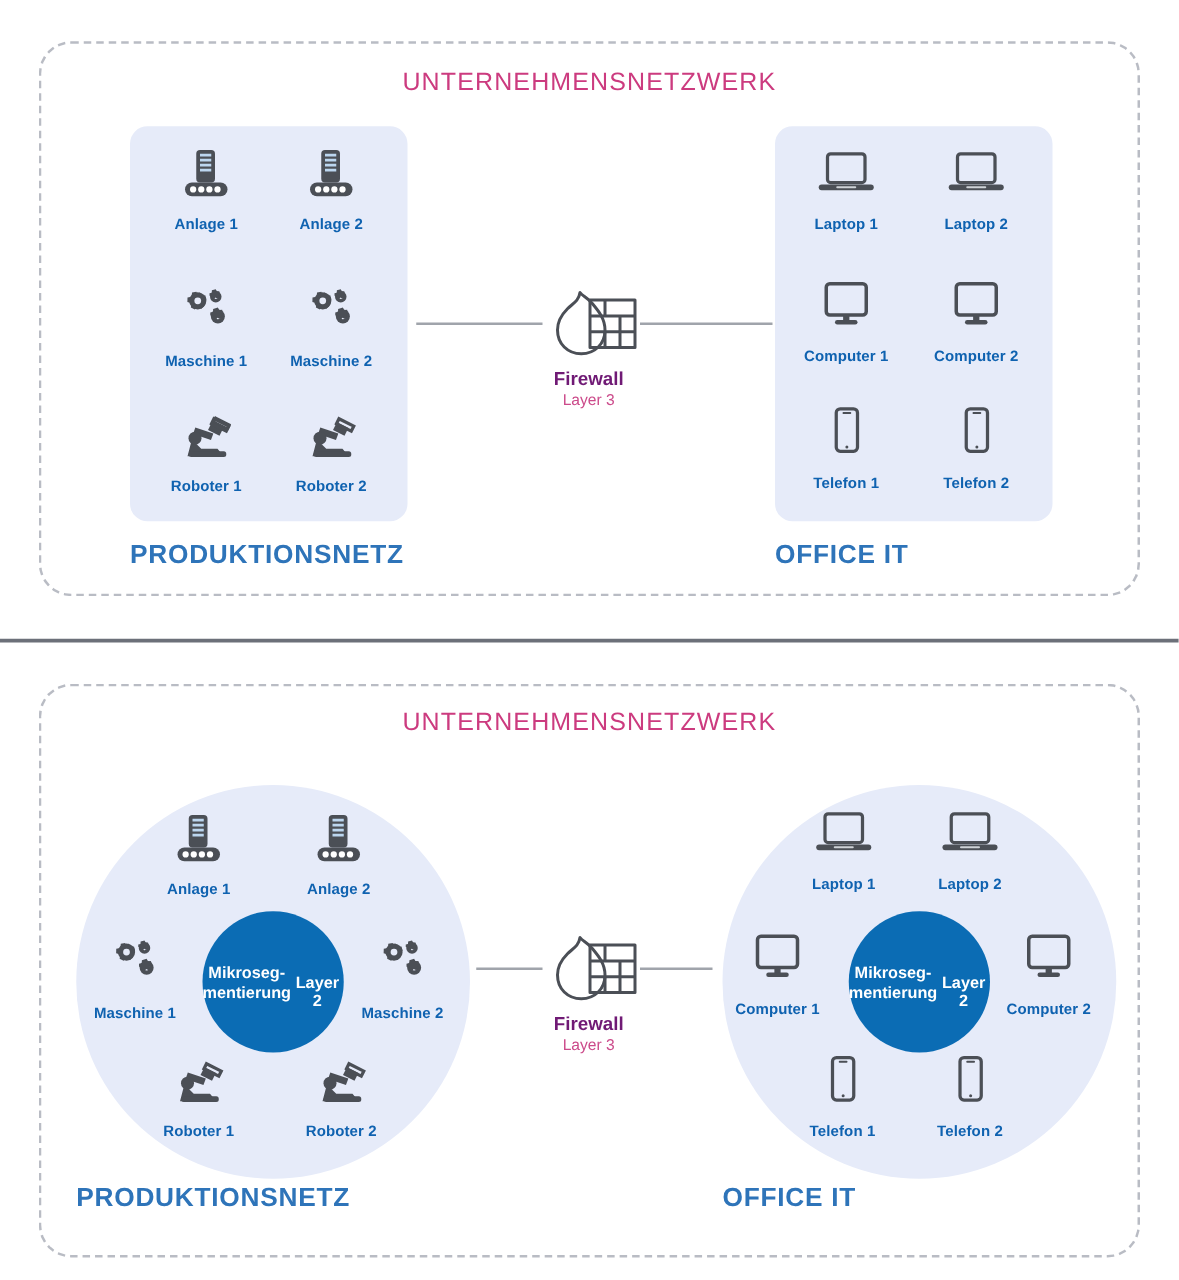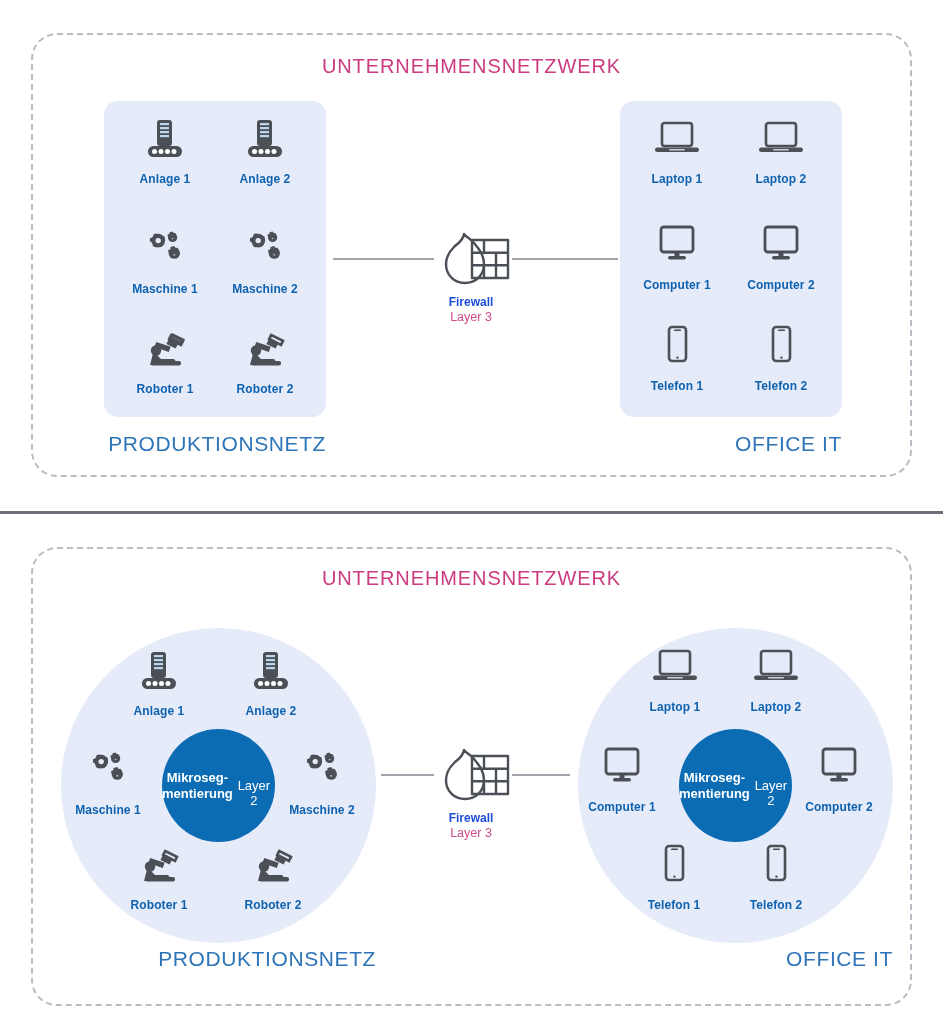--- a/index.html
+++ b/index.html
@@ -37,22 +37,22 @@
     letter-spacing:0.9px;
     font-weight:400;
     white-space:nowrap;
   }
 
   .zone-caption{
     position:absolute;
     color:#2e74b9;
     font-size:21px;
     letter-spacing:0.6px;
-    font-weight:400;
-    text-align:right;
+    font-weight:700;
+    text-align:left;
     white-space:nowrap;
   }
 
   
   .zone-box{
     position:absolute;
     background:#e6ebf9;
     border-radius:14px;
   }
 
@@ -94,28 +94,28 @@
     display:flex;
     align-items:center;
     justify-content:center;
     text-align:center;
     line-height:1.18;
   }
   .core .core-title{
     font-size:13px;font-weight:bold;white-space:pre-line;
   }
   .core .core-sub{
-    font-size:13px;font-weight:400;margin-top:15px;
+    font-size:13px;font-weight:700;margin-top:15px;
   }
 
   
   .fw-wrap{position:absolute;text-align:center;width:160px;}
   .fw-icon{height:62px;line-height:0;}
   .fw-icon svg{display:block;margin:0 auto;}
-  .fw-name{color:#1d4ed8;font-size:12px;font-weight:bold;margin-top:5px;}
+  .fw-name{color:#701a75;font-size:15px;font-weight:bold;margin-top:5px;}
   .fw-sub{color:#cc4b8b;font-size:12.5px;font-weight:400;margin-top:1px;}
 
   .link{
     position:absolute;height:2px;background:#a0a4ab;
   }
 </style>
 </head>
 <body>
 
 <div class="stage">

